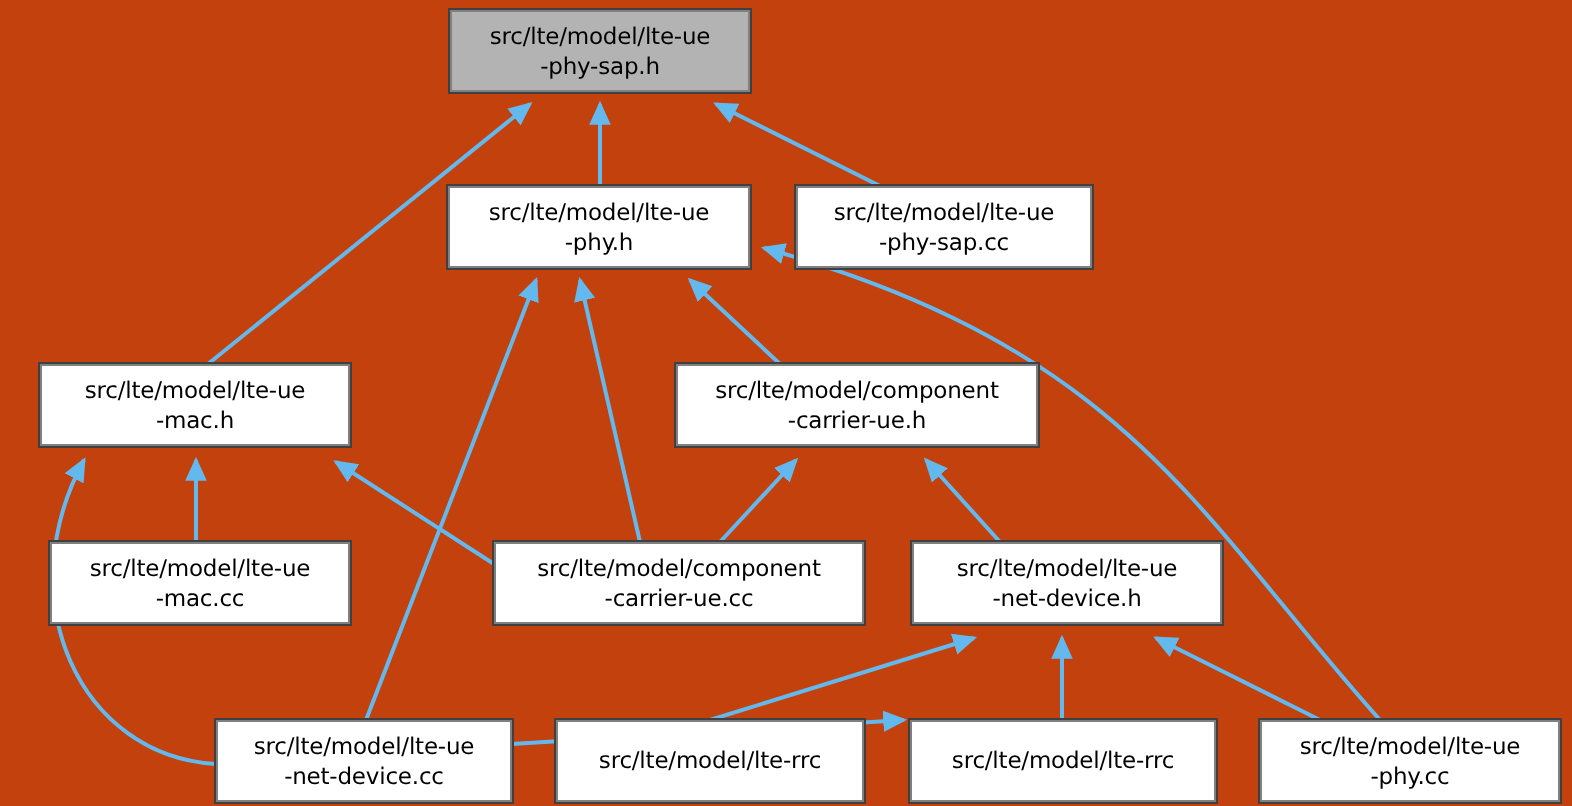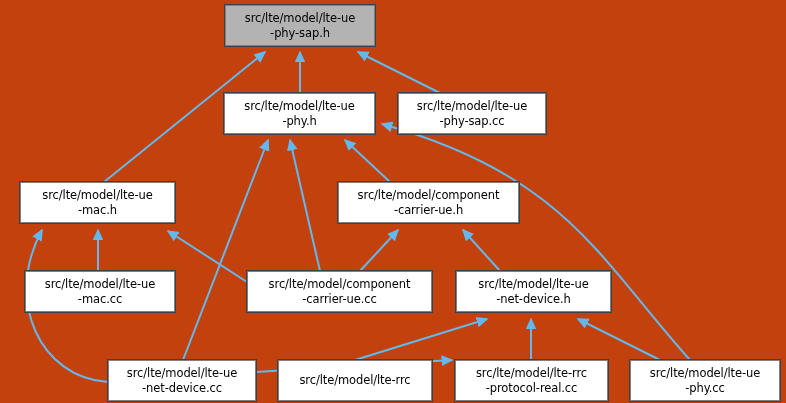--- a/index.html
+++ b/index.html
@@ -112,20 +112,19 @@
       </div>
       <div class="node-box" style="left: 108px; top: 360px; width: 148px; height: 41px;">
         <span>src/lte/model/lte-ue</span>
         <span>-net-device.cc</span>
       </div>
       <div class="node-box" style="left: 278px; top: 360px; width: 154px; height: 41px;">
         <span>src/lte/model/lte-rrc</span>
       </div>
       <div class="node-box" style="left: 455px; top: 360px; width: 153px; height: 41px;">
         <span>src/lte/model/lte-rrc</span>
-        <span>-protocol-real.cc</span>
       </div>
       <div class="node-box" style="left: 630px; top: 360px; width: 150px; height: 41px;">
         <span>src/lte/model/lte-ue</span>
         <span>-phy.cc</span>
       </div>
     </div>
 </div>
 
 </body></html>

